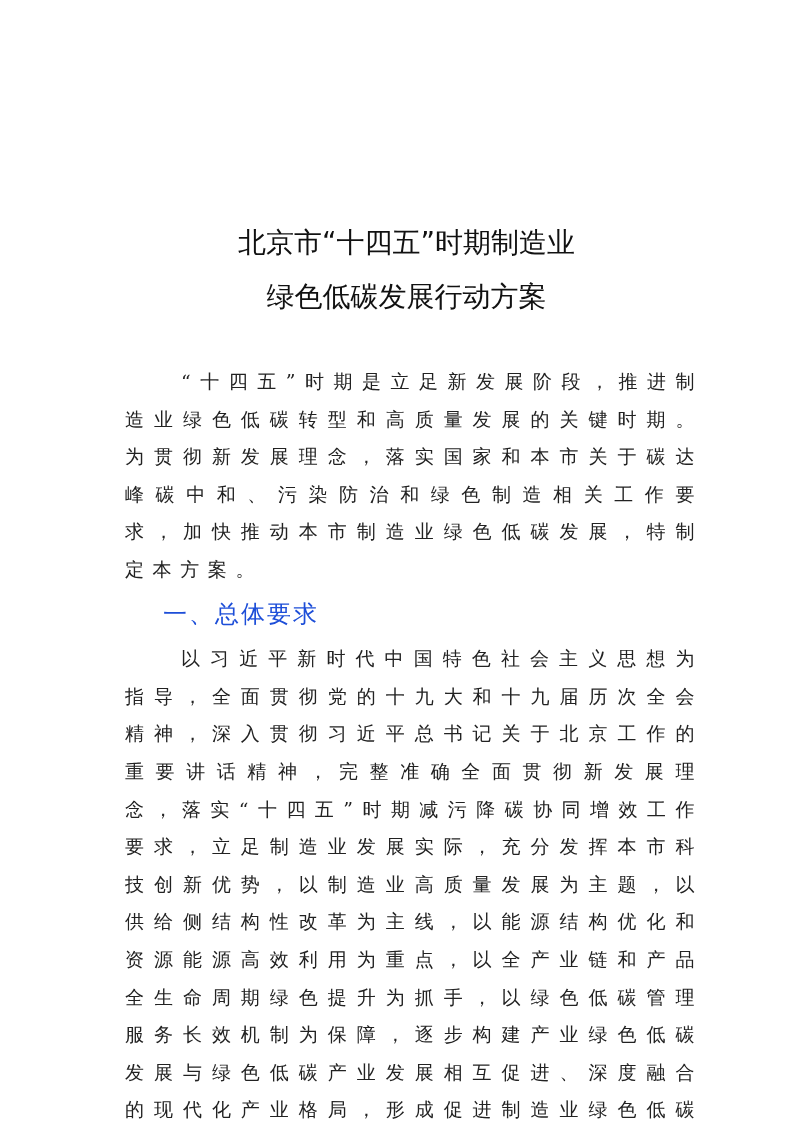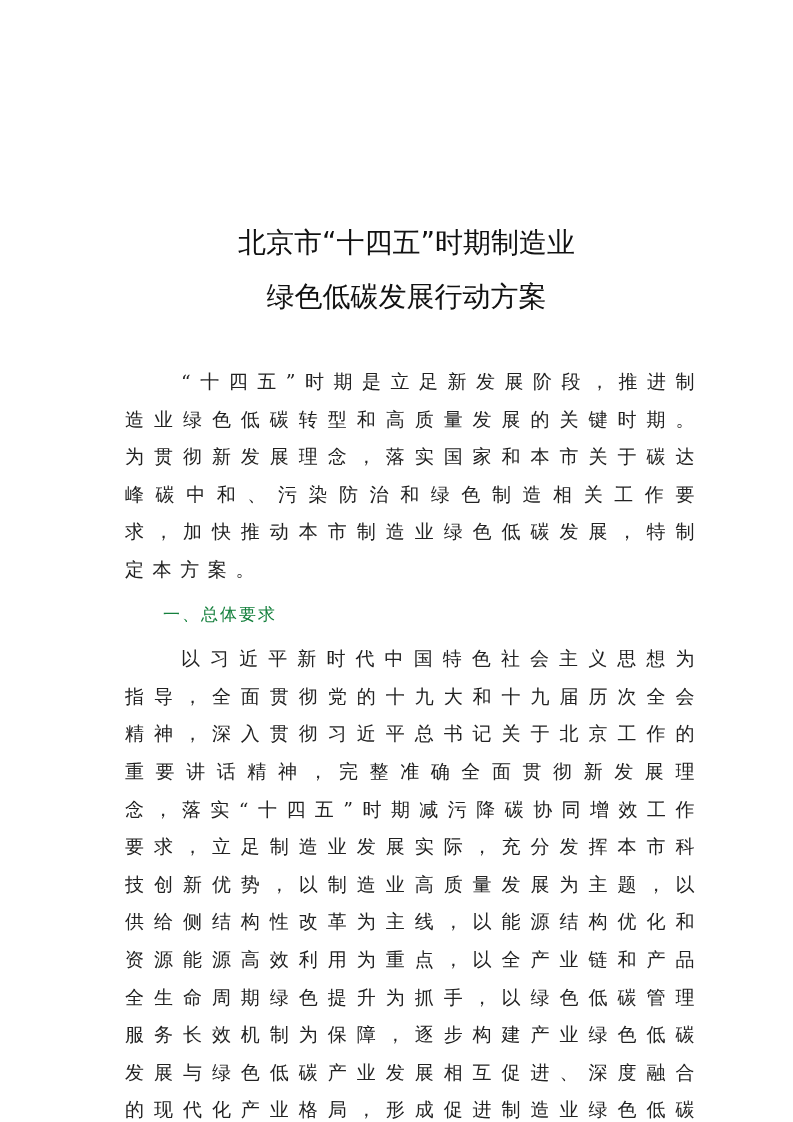--- a/index.html
+++ b/index.html
@@ -16,21 +16,21 @@
     position: absolute; left: 108px; top: 356px; width: 592px;
     font-family: "DejaVu Serif", "Liberation Serif", serif;
     font-size: 19px; color: #222; line-height: 37.6px;
     letter-spacing: 8.6px;
     text-align: justify;
   }
   .body p { margin: 7px; }
   .indent { text-indent: 56px; }
   .h1 {
     font-family: "DejaVu Sans", "Liberation Sans", sans-serif;
-    font-size: 17px; letter-spacing: 2px; color: #15803d; text-indent: 38px;
+    font-size: 24px; letter-spacing: 2px; color: #1d4ed8; text-indent: 38px;
   }
   .h2 { text-indent: 40px; letter-spacing: 3px; }
 </style>
 </head>
 <body>
 
 <div class="page">
   <div class="title t1">北京市“十四五”时期制造业</div>
   <div class="title t2">绿色低碳发展行动方案</div>
 

